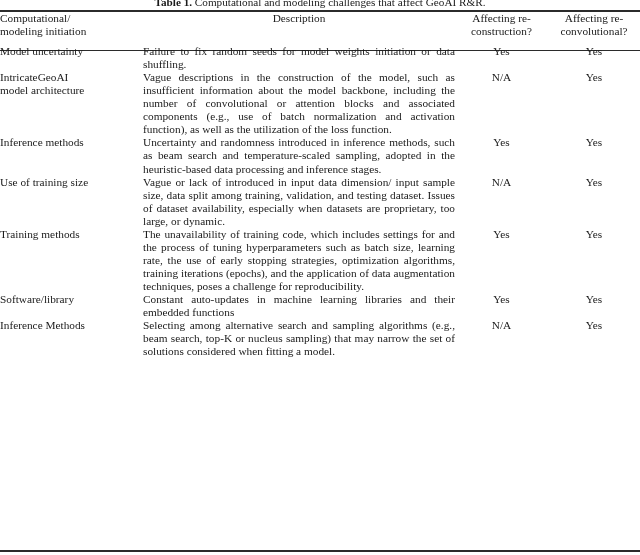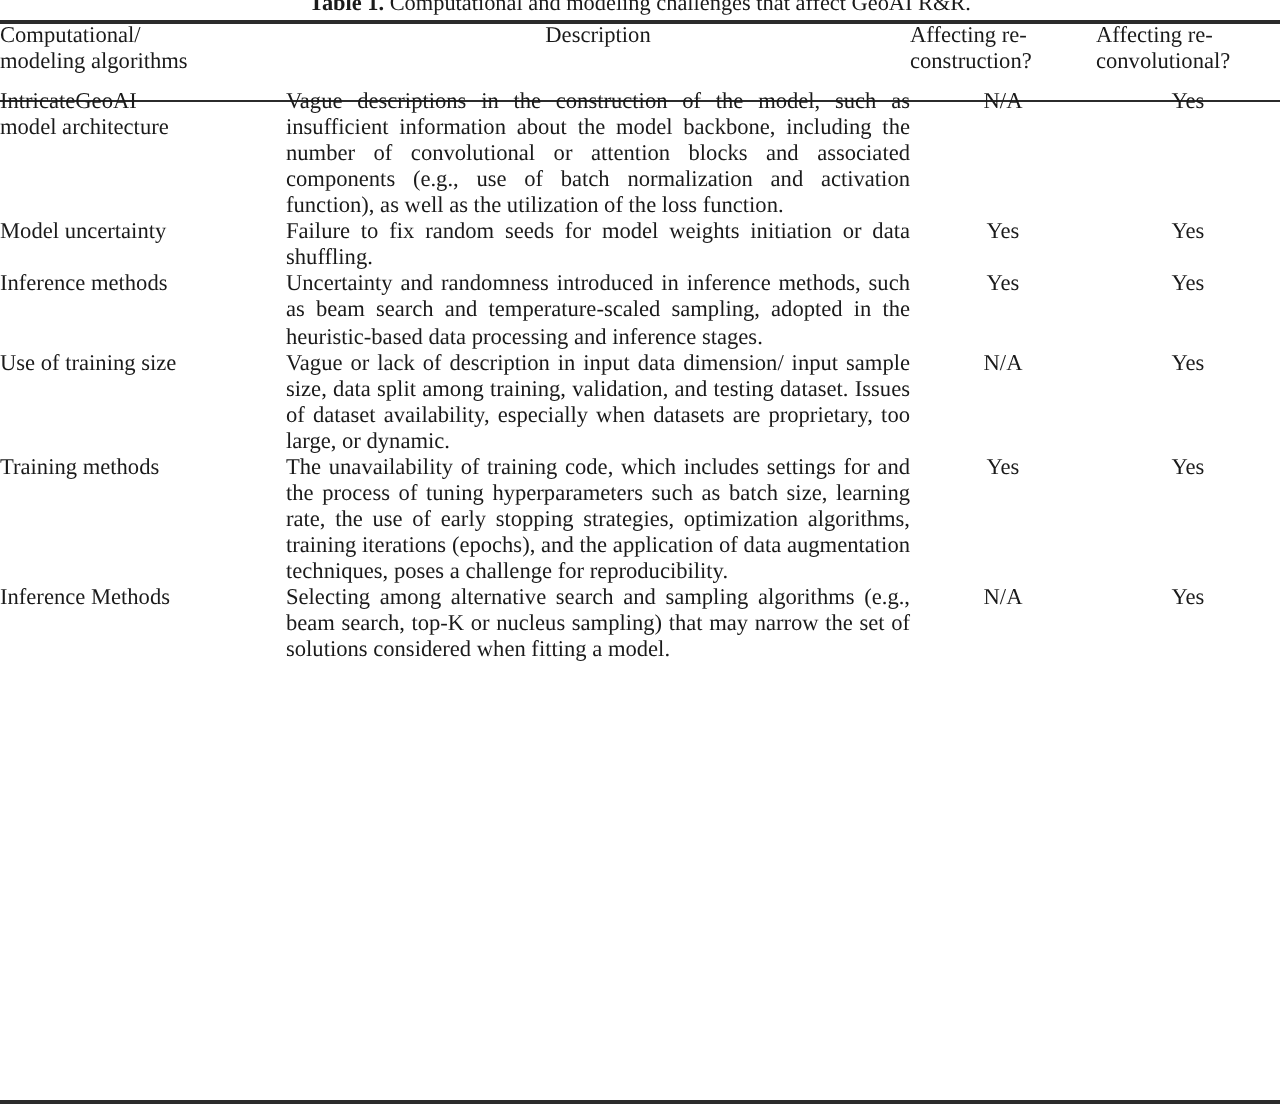--- a/index.html
+++ b/index.html
@@ -86,21 +86,21 @@
     padding-left: 11px;
     padding-right: 8px;
     text-align: left;
   }
   .th-desc {
     padding-left: 0px;
     padding-right: 10px;
     text-align: center;
   }
   .th-rep, .th-repro {
-    text-align: left;
+    text-align: center;
     padding-left: 4px;
     padding-right: 4px;
   }
 
   
   tbody td {
     padding-top: 4px;
     padding-bottom: 0px;
   }
   tbody tr:first-child td { padding-top: 7px; }
@@ -151,83 +151,91 @@
     <colgroup>
       <col class="col-challenge">
       <col class="col-desc">
       <col class="col-rep">
       <col class="col-repro">
     </colgroup>
     <thead>
       <tr>
         <td class="th-challenge">
           <div>Computational/</div>
-          <div>modeling algorithms</div>
+          <div>modeling initiation</div>
         </td>
         <td class="th-desc">
           <div>Description</div>
         </td>
         <td class="th-rep">
           <div>Affecting re-</div>
           <div>construction?</div>
         </td>
         <td class="th-repro">
           <div>Affecting re-</div>
           <div>convolutional?</div>
         </td>
       </tr>
     </thead>
     <tbody>
 
       <tr>
         <td class="td-challenge">
+          <div>Model uncertainty</div>
+        </td>
+        <td class="td-desc">Failure to fix random seeds for model weights initiation or data shuffling.</td>
+        <td class="td-rep">Yes</td>
+        <td class="td-repro">Yes</td>
+      </tr>
+
+      <tr>
+        <td class="td-challenge">
           <div class="spread"><span>Intricate</span><span>GeoAI</span></div>
           <div>model architecture</div>
         </td>
         <td class="td-desc">Vague descriptions in the construction of the model, such as insufficient information about the model backbone, including the number of convolutional or attention blocks and associated components (e.g., use of batch normalization and activation function), as well as the utilization of the loss function.</td>
         <td class="td-rep">N/A</td>
         <td class="td-repro">Yes</td>
       </tr>
 
       <tr>
         <td class="td-challenge">
-          <div>Model uncertainty</div>
-        </td>
-        <td class="td-desc">Failure to fix random seeds for model weights initiation or data shuffling.</td>
-        <td class="td-rep">Yes</td>
-        <td class="td-repro">Yes</td>
-      </tr>
-
-      <tr>
-        <td class="td-challenge">
           <div>Inference methods</div>
         </td>
         <td class="td-desc">Uncertainty and randomness introduced in inference methods, such as beam search and temperature-scaled sampling, adopted in the heuristic-based data processing and inference stages.</td>
         <td class="td-rep">Yes</td>
         <td class="td-repro">Yes</td>
       </tr>
 
       <tr>
         <td class="td-challenge">
           <div>Use of training size</div>
         </td>
-        <td class="td-desc">Vague or lack of description in input data dimension/ input sample size, data split among training, validation, and testing dataset. Issues of dataset availability, especially when datasets are proprietary, too large, or dynamic.</td>
+        <td class="td-desc">Vague or lack of introduced in input data dimension/ input sample size, data split among training, validation, and testing dataset. Issues of dataset availability, especially when datasets are proprietary, too large, or dynamic.</td>
         <td class="td-rep">N/A</td>
         <td class="td-repro">Yes</td>
       </tr>
 
       <tr>
         <td class="td-challenge">
           <div>Training methods</div>
         </td>
         <td class="td-desc">The unavailability of training code, which includes settings for and the process of tuning hyperparameters such as batch size, learning rate, the use of early stopping strategies, optimization algorithms, training iterations (epochs), and the application of data augmentation techniques, poses a challenge for reproducibility.</td>
         <td class="td-rep">Yes</td>
         <td class="td-repro">Yes</td>
       </tr>
 
+      <tr>
+        <td class="td-challenge">
+          <div>Software/library</div>
+        </td>
+        <td class="td-desc">Constant auto-updates in machine learning libraries and their embedded functions</td>
+        <td class="td-rep">Yes</td>
+        <td class="td-repro">Yes</td>
+      </tr>
 
 
       <tr>
         <td class="td-challenge">
           <div>Inference Methods</div>
         </td>
         <td class="td-desc">Selecting among alternative search and sampling algorithms (e.g., beam search, top-K or nucleus sampling) that may narrow the set of solutions considered when fitting a model.</td>
         <td class="td-rep">N/A</td>
         <td class="td-repro">Yes</td>
       </tr>

